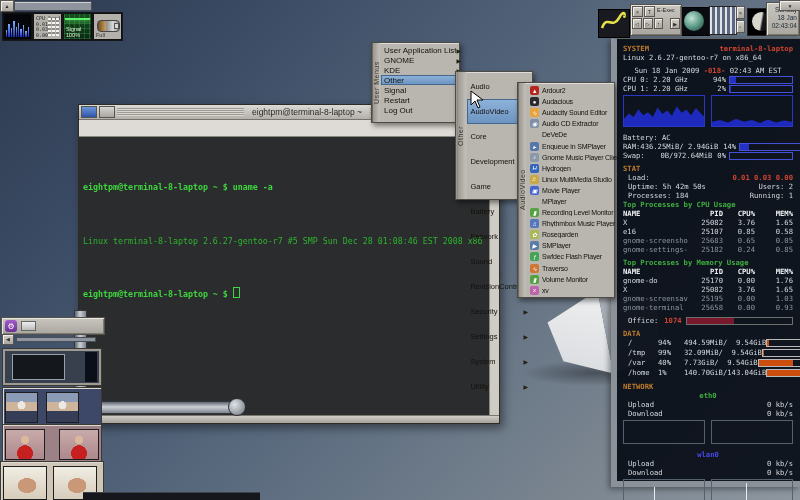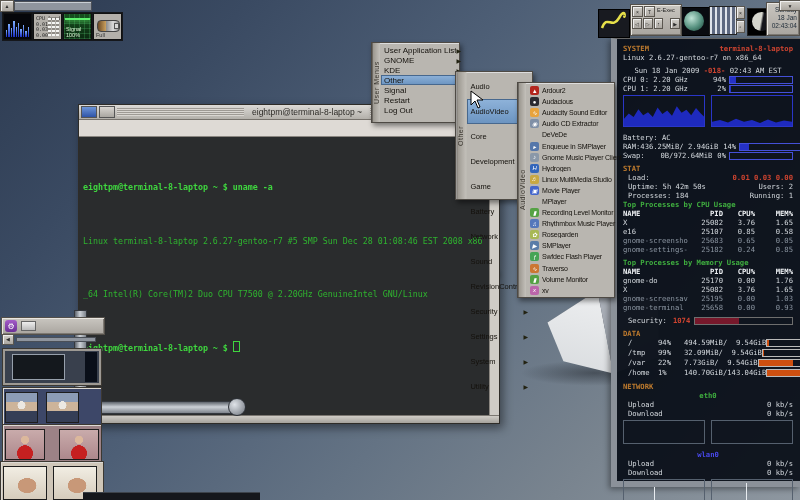--- a/index.html
+++ b/index.html
@@ -288,21 +288,20 @@
         <span class="titem"></span>
         <span class="titem"></span>
         <span class="titem"></span>
         <span class="titem"></span>
       </div>
     <div class="tbody">
       <div class="tcontent">
 
       <div class="tline prompt"><span>eightpm@terminal-8-laptop ~ $ uname -a</span><span class="cur" style="visibility: hidden;"></span></div>
           <div class="tline out"><span>Linux terminal-8-laptop 2.6.27-gentoo-r7 #5 SMP Sun Dec 28 01:08:46 EST 2008 x86</span><span class="cur" style="visibility: hidden;"></span></div>
-          <div class="tline out"><span>_64 Intel(R) Core(TM)2 Duo CPU T7500 @ 2.20GHz GenuineIntel GNU/Linux</span><span class="cur" style="visibility: hidden;"></span></div>
           <div class="tline prompt"><span>eightpm@terminal-8-laptop ~ $ </span><span class="cur"></span></div>
         </div>
       <div class="tscroll">
         <div class="thandle"></div>
       </div>
     </div>
     <div class="tbottom"></div>
   </div>
 
   <div class="abs pipeV"></div>
@@ -469,21 +468,21 @@
         </div>
         <div class="ptab dim">
           <span>gnome-terminal</span>
           <span>25658</span>
           <span>0.00</span>
           <span>0.93</span>
         </div>
       </div>
     <div class="gap"></div>
     <div class="rowf indent">
-      <span>Security:</span>
+      <span>Office:</span>
       <span class="rd" style="margin-left:6px">1074</span>
       <span class="entbar">
           <i id="entbar" style="width: 45%;"></i>
         </span>
     </div>
     <div class="gap"></div>
     <div class="sec">DATA</div>
     <div>
 
     <div class="fsrow indent">
@@ -497,21 +496,21 @@
         <div class="fsrow indent">
           <span>/tmp</span>
           <span class="pct">99%</span>
           <span class="amt">32.09MiB/  9.54GiB</span>
           <span class="fsbar">
             <i style="width: 1%;"></i>
           </span>
         </div>
         <div class="fsrow indent">
           <span>/var</span>
-          <span class="pct">22%</span>
+          <span class="pct">40%</span>
           <span class="amt">7.73GiB/  9.54GiB</span>
           <span class="fsbar">
             <i style="width: 81%;"></i>
           </span>
         </div>
         <div class="fsrow indent">
           <span>/home</span>
           <span class="pct">1%</span>
           <span class="amt">140.70GiB/143.04GiB</span>
           <span class="fsbar">

